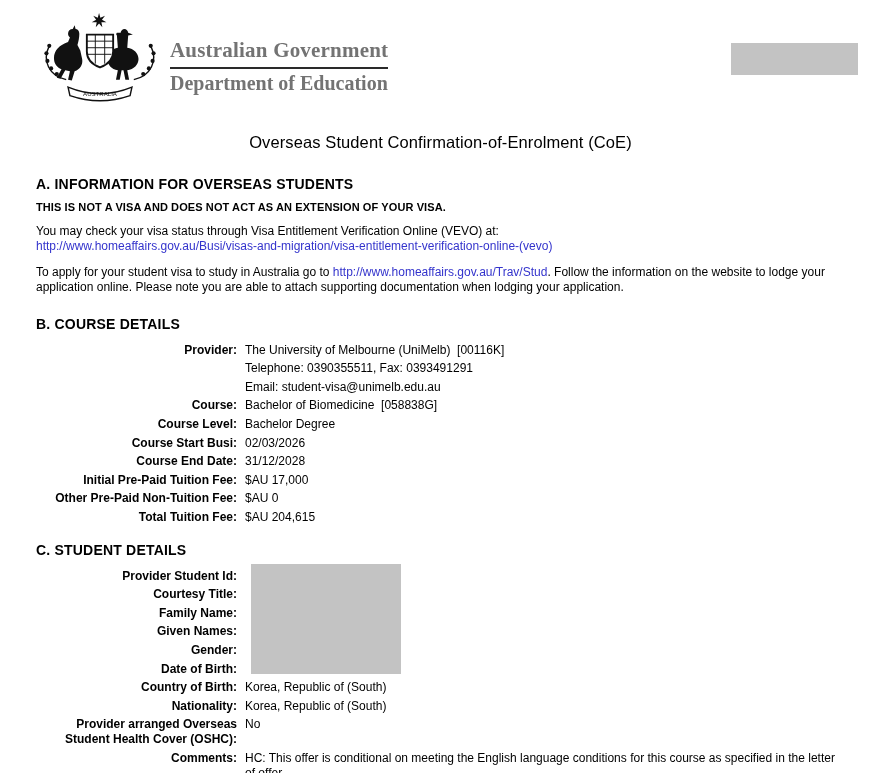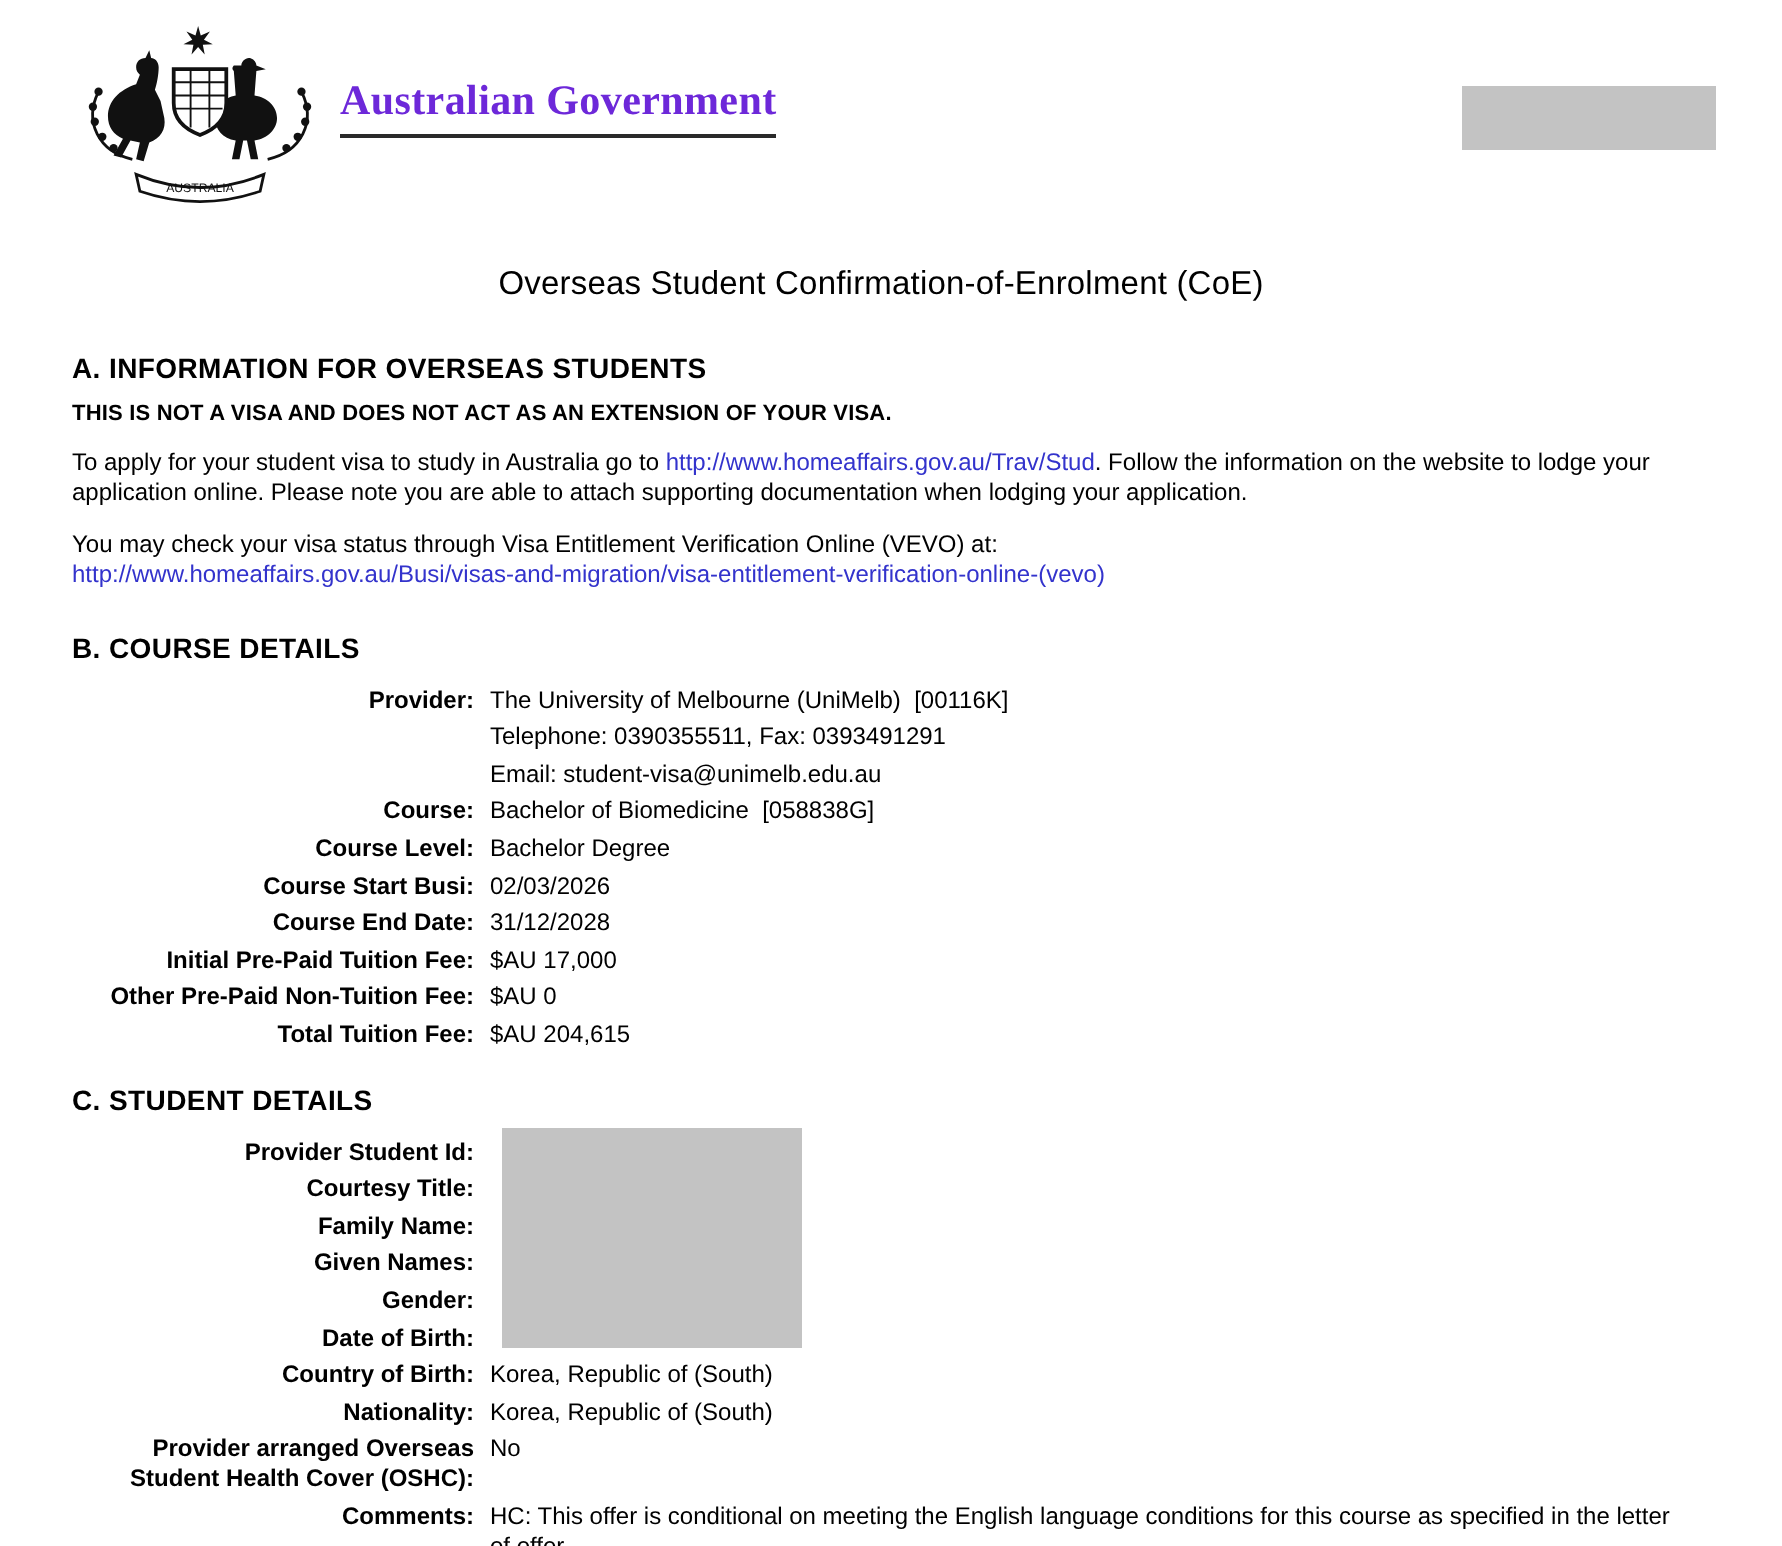--- a/index.html
+++ b/index.html
@@ -9,21 +9,21 @@
     font-family: "Liberation Sans", "DejaVu Sans", sans-serif;
     color: #000;
     position: relative;
     overflow: hidden;
   }
   .page { width: 891px; height: 773px; padding: 12px 46px 0 36px; position: relative; }
 
   
   .header { display: flex; align-items: flex-start; position: relative; height: 100px; }
   .crest { width: 124px; height: 94px; margin-left: 2px; flex: 0 0 auto; }
-  .gov-text { margin-left: 8px; margin-top: 26px; font-family: "Liberation Serif", "DejaVu Serif", serif; font-weight: bold; color: #6d28d9; }
+  .gov-text { margin-left: 8px; margin-top: 26px; font-family: "Liberation Serif", "DejaVu Serif", serif; font-weight: bold; color: #737373; }
   .gov-line1 { font-size: 21px; letter-spacing: 0.2px; }
   .gov-rule { border-top: 2px solid #2a2a2a; margin: 4px 0 3px 0; }
   .gov-line2 { font-size: 20px; }
   .redact-box-top {
     position: absolute; top: 31px; right: -13px;
     width: 127px; height: 32px; background: #c3c3c3;
   }
 
   
   .doc-title { text-align: center; font-size: 16.5px; font-weight: normal; margin-top: 21px; letter-spacing: 0.1px; }
@@ -82,34 +82,35 @@
         <circle cx="122" cy="52" r="2.2" fill="#111"></circle>
         <circle cx="118" cy="60" r="2.2" fill="#111"></circle>
         <circle cx="112" cy="66" r="2.2" fill="#111"></circle>
 
       <path d="M32 80 q34 14 68 0 l-2 9 q-32 11 -64 0 z" fill="#fff" stroke="#111" stroke-width="1.5"></path>
       <text x="66" y="89.5" text-anchor="middle" font-size="6.5" font-family="Liberation Sans, sans-serif" fill="#111">AUSTRALIA</text>
     </svg>
     <div class="gov-text">
       <div class="gov-line1">Australian Government</div>
       <div class="gov-rule"></div>
+      <div class="gov-line2">Department of Education</div>
     </div>
     <div class="redact-box-top"></div>
   </div>
 
   <div class="doc-title">Overseas Student Confirmation-of-Enrolment (CoE)</div>
 
   <div class="sec-heading sec-a-heading">A. INFORMATION FOR OVERSEAS STUDENTS</div>
   <div class="warning">THIS IS NOT A VISA AND DOES NOT ACT AS AN EXTENSION OF YOUR VISA.</div>
   <div class="para">
-    <span>To apply for your student visa to study in Australia go to </span><a class="link">http://www.homeaffairs.gov.au/Trav/Stud</a><span>. Follow the information on the website to lodge your application online. Please note you are able to attach supporting documentation when lodging your application.</span>
-  </div>
-  <div class="para">
     <span>You may check your visa status through Visa Entitlement Verification Online (VEVO) at:</span><br>
     <a class="link">http://www.homeaffairs.gov.au/Busi/visas-and-migration/visa-entitlement-verification-online-(vevo)</a>
+  </div>
+  <div class="para">
+    <span>To apply for your student visa to study in Australia go to </span><a class="link">http://www.homeaffairs.gov.au/Trav/Stud</a><span>. Follow the information on the website to lodge your application online. Please note you are able to attach supporting documentation when lodging your application.</span>
   </div>
 
   <div class="sec-heading sec-b-heading">B. COURSE DETAILS</div>
   <div class="rows">
     <div class="row">
       <div class="row-label">Provider:</div>
       <div class="row-value">The University of Melbourne (UniMelb)  [00116K]</div>
     </div>
     <div class="row">
       <div class="row-label"></div>

